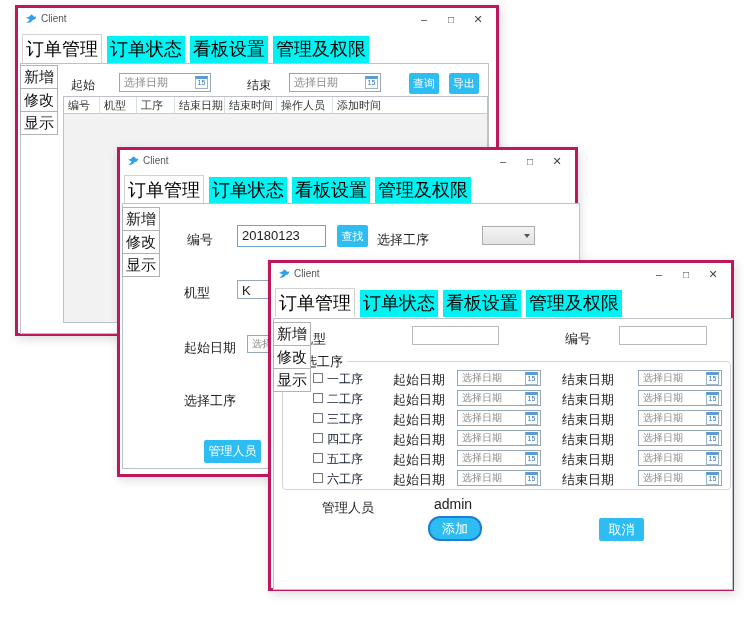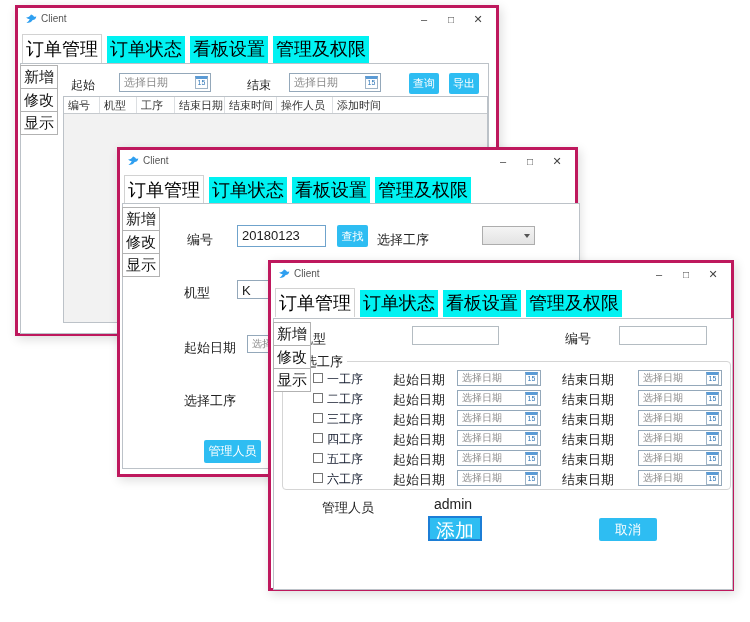--- a/index.html
+++ b/index.html
@@ -283,21 +283,21 @@
         <span class="row-lbl" style="left:279px;">结束日期</span>
         <div class="datefield" style="left:355px; width:84px;">
           <span class="ph">选择日期</span>
           <span class="cal">15</span>
         </div>
       </div>
     </div>
 
     <span class="lbl" style="left:48px; top:180px;">管理人员</span>
     <span class="lbl" style="left:160px; top:177px; font-size:14px;">admin</span>
-    <button class="btn" style="left:154px; top:197px; width:54px; height:25px; font-size:19px; border:2px solid #1c7ed6; border-radius:0;">添加</button>
-    <button class="btn" style="left:325px; top:199px; width:58px; height:23px; font-size:13px;">取消</button>
+    <button class="btn" style="left:154px; top:197px; width:54px; height:25px; font-size:13px; border:2px solid #1c7ed6; border-radius:12px;">添加</button>
+    <button class="btn" style="left:325px; top:199px; width:45px; height:23px; font-size:13px;">取消</button>
   </div>
   <div class="side" style="left:2px; top:60px;">
     <div class="side-item">新增</div>
     <div class="side-item">修改</div>
     <div class="side-item">显示</div>
   </div>
 </div>
 
 </body></html>

